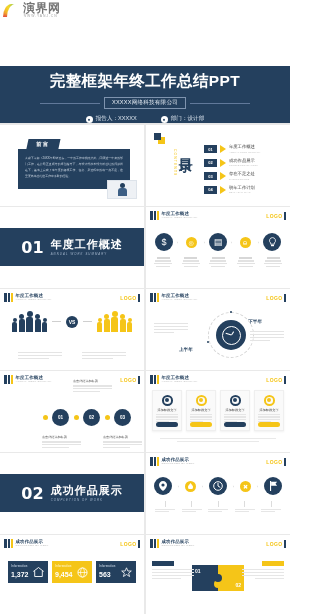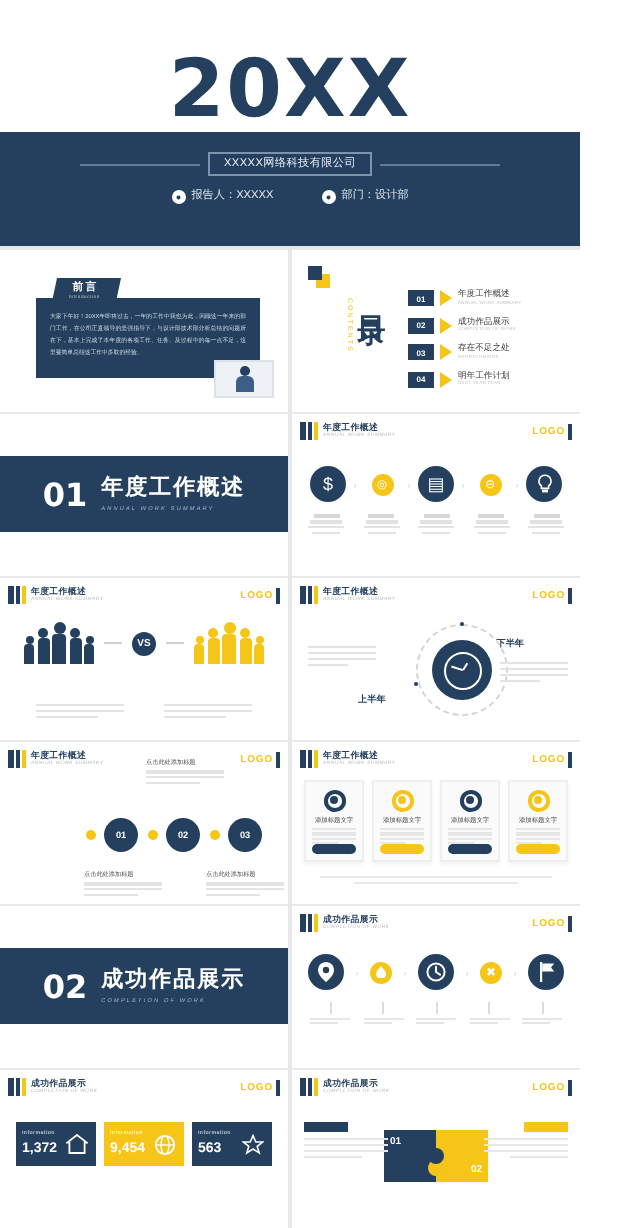--- a/index.html
+++ b/index.html
@@ -249,24 +249,34 @@
   .puz-tag.n { background:#24405e; } .puz-tag.y { background:#f5c518; }
   .puz-lines { display:flex; flex-direction:column; gap:1.6px; }
   .puz-lines span { height:1.4px; background:#e6e6e6; }
 </style>
 </head>
 <body>
 
 <div class="page">
 
   <div class="title-slide">
-
-    <div class="year">20XX</div>
+    <div class="watermark">
+      <div class="wm-arc">
+        <span class="wm-a1"></span>
+          <span class="wm-a2"></span>
+      </div>
+      <div class="wm-text">
+        <span class="wm-cn">演界网</span>
+        <span class="wm-en">WWW.YANJ.CN</span>
+      </div>
+    </div>
+
 
     <div class="title-band">
+      <div class="main-title">完整框架年终工作总结PPT</div>
       <div class="sub-row">
         <div class="sub-rule"></div>
         <div class="company">XXXXX网络科技有限公司</div>
         <div class="sub-rule"></div>
       </div>
       <div class="meta-row">
         <div class="meta">
           <span class="meta-dot">●</span>
           <span>报告人：XXXXX</span>
         </div>

